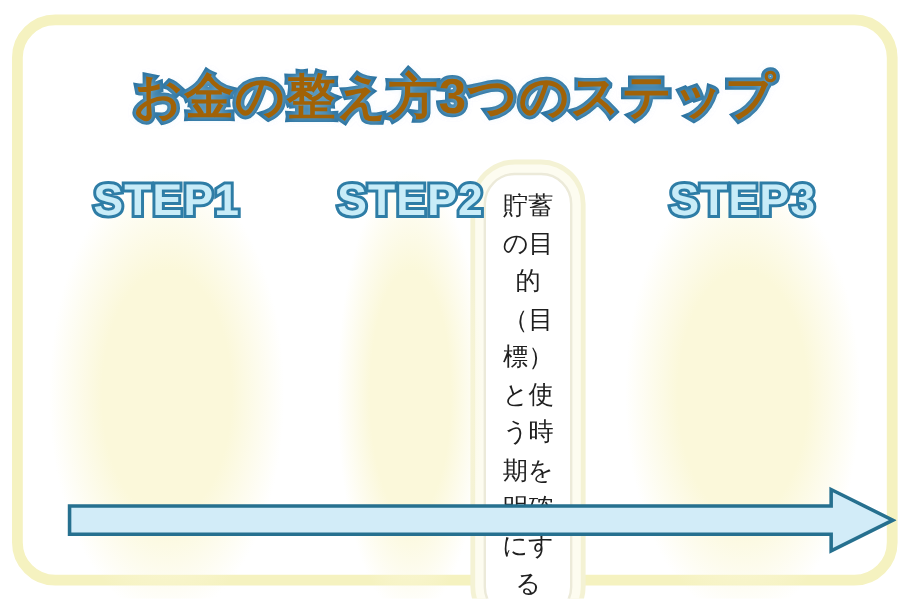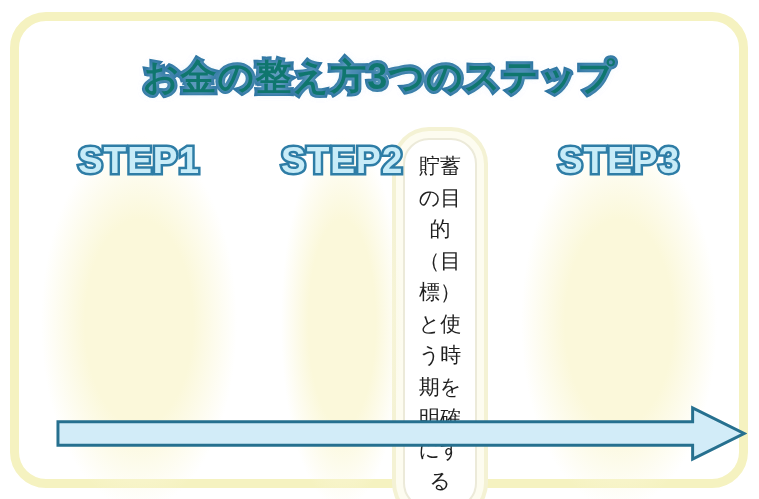--- a/index.html
+++ b/index.html
@@ -19,22 +19,22 @@
     content:attr(data-text);
     position:absolute;left:0;right:0;top:0;
     z-index:-1;
     color:#2b73a1;
     -webkit-text-stroke:7px #2b73a1;
     text-stroke:7px #2b73a1;
   }
 
   .title{
     margin:32px auto 0 auto;
-    font-size:36px;font-weight:bold;letter-spacing:1px;
-    color:#0f766e;
+    font-size:41px;font-weight:bold;letter-spacing:1px;
+    color:#a16207;
     text-shadow:0 0 6px rgba(190,228,245,.55);
   }
   .title.outlined::before{-webkit-text-stroke:6px #2b73a1;}
 
   .steps-row{
     display:flex;justify-content:center;gap:44px;
     margin-top:34px;
   }
 
   .step{width:196px;display:flex;flex-direction:row;}

